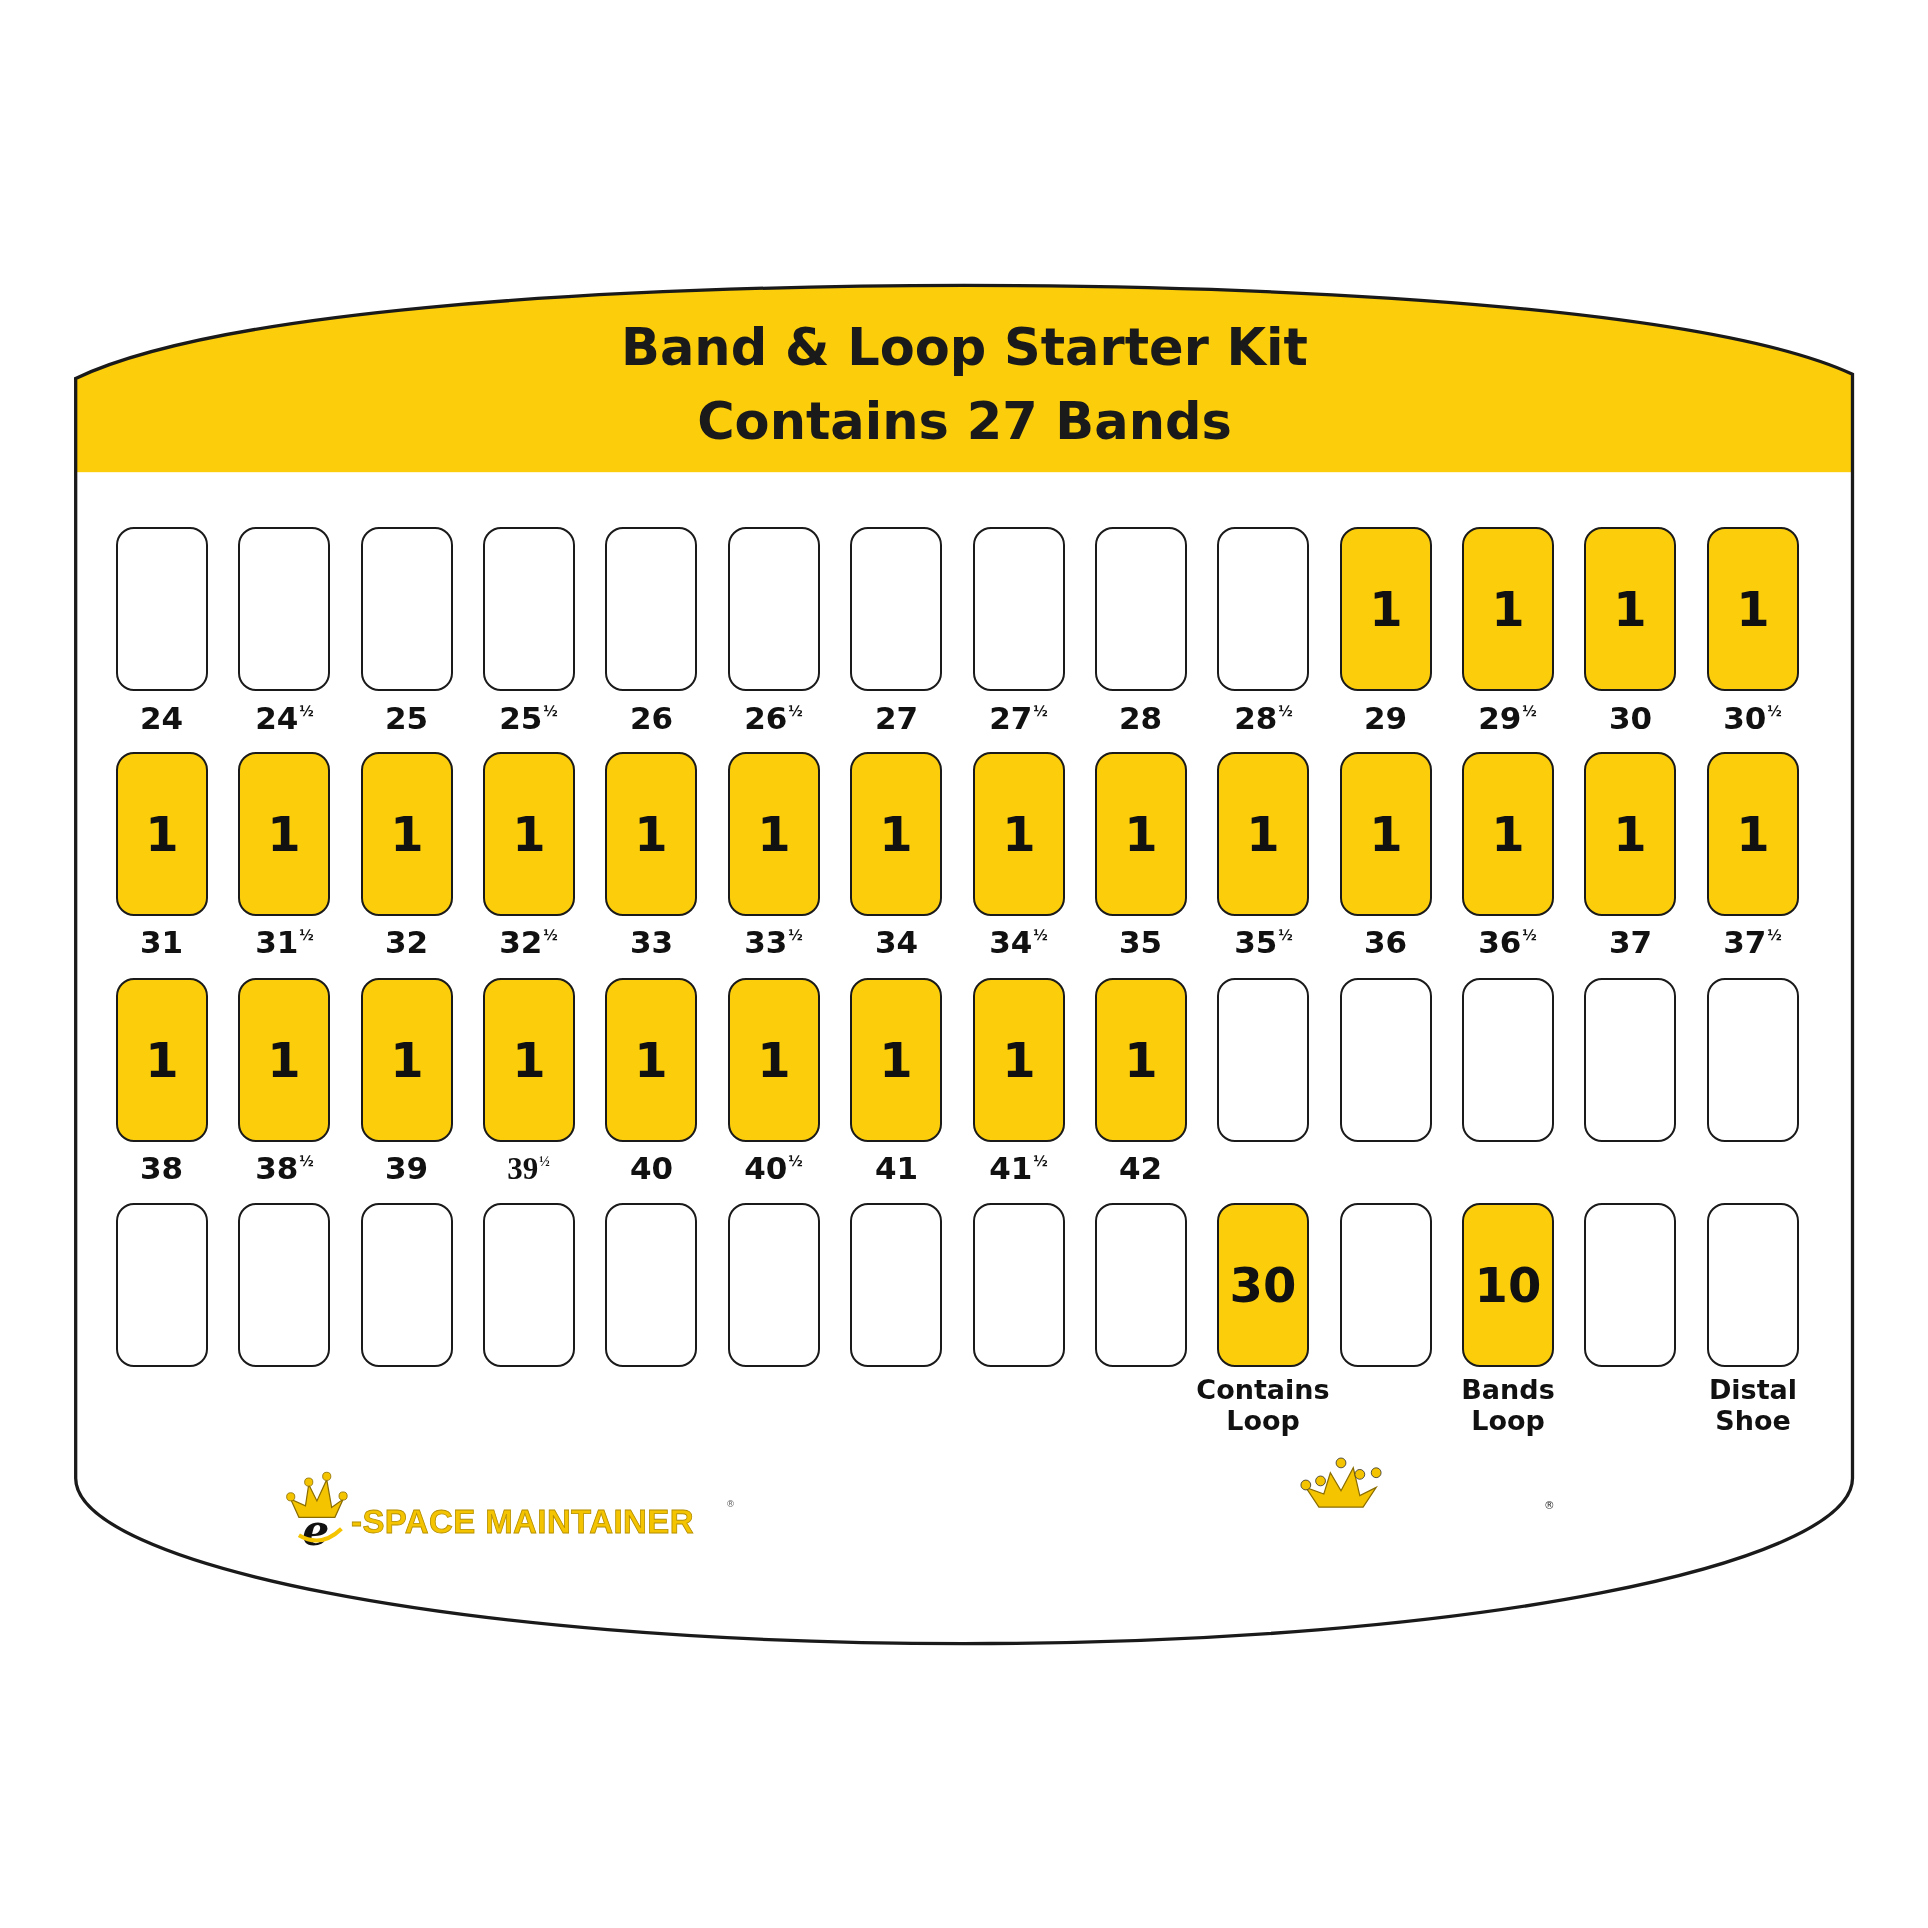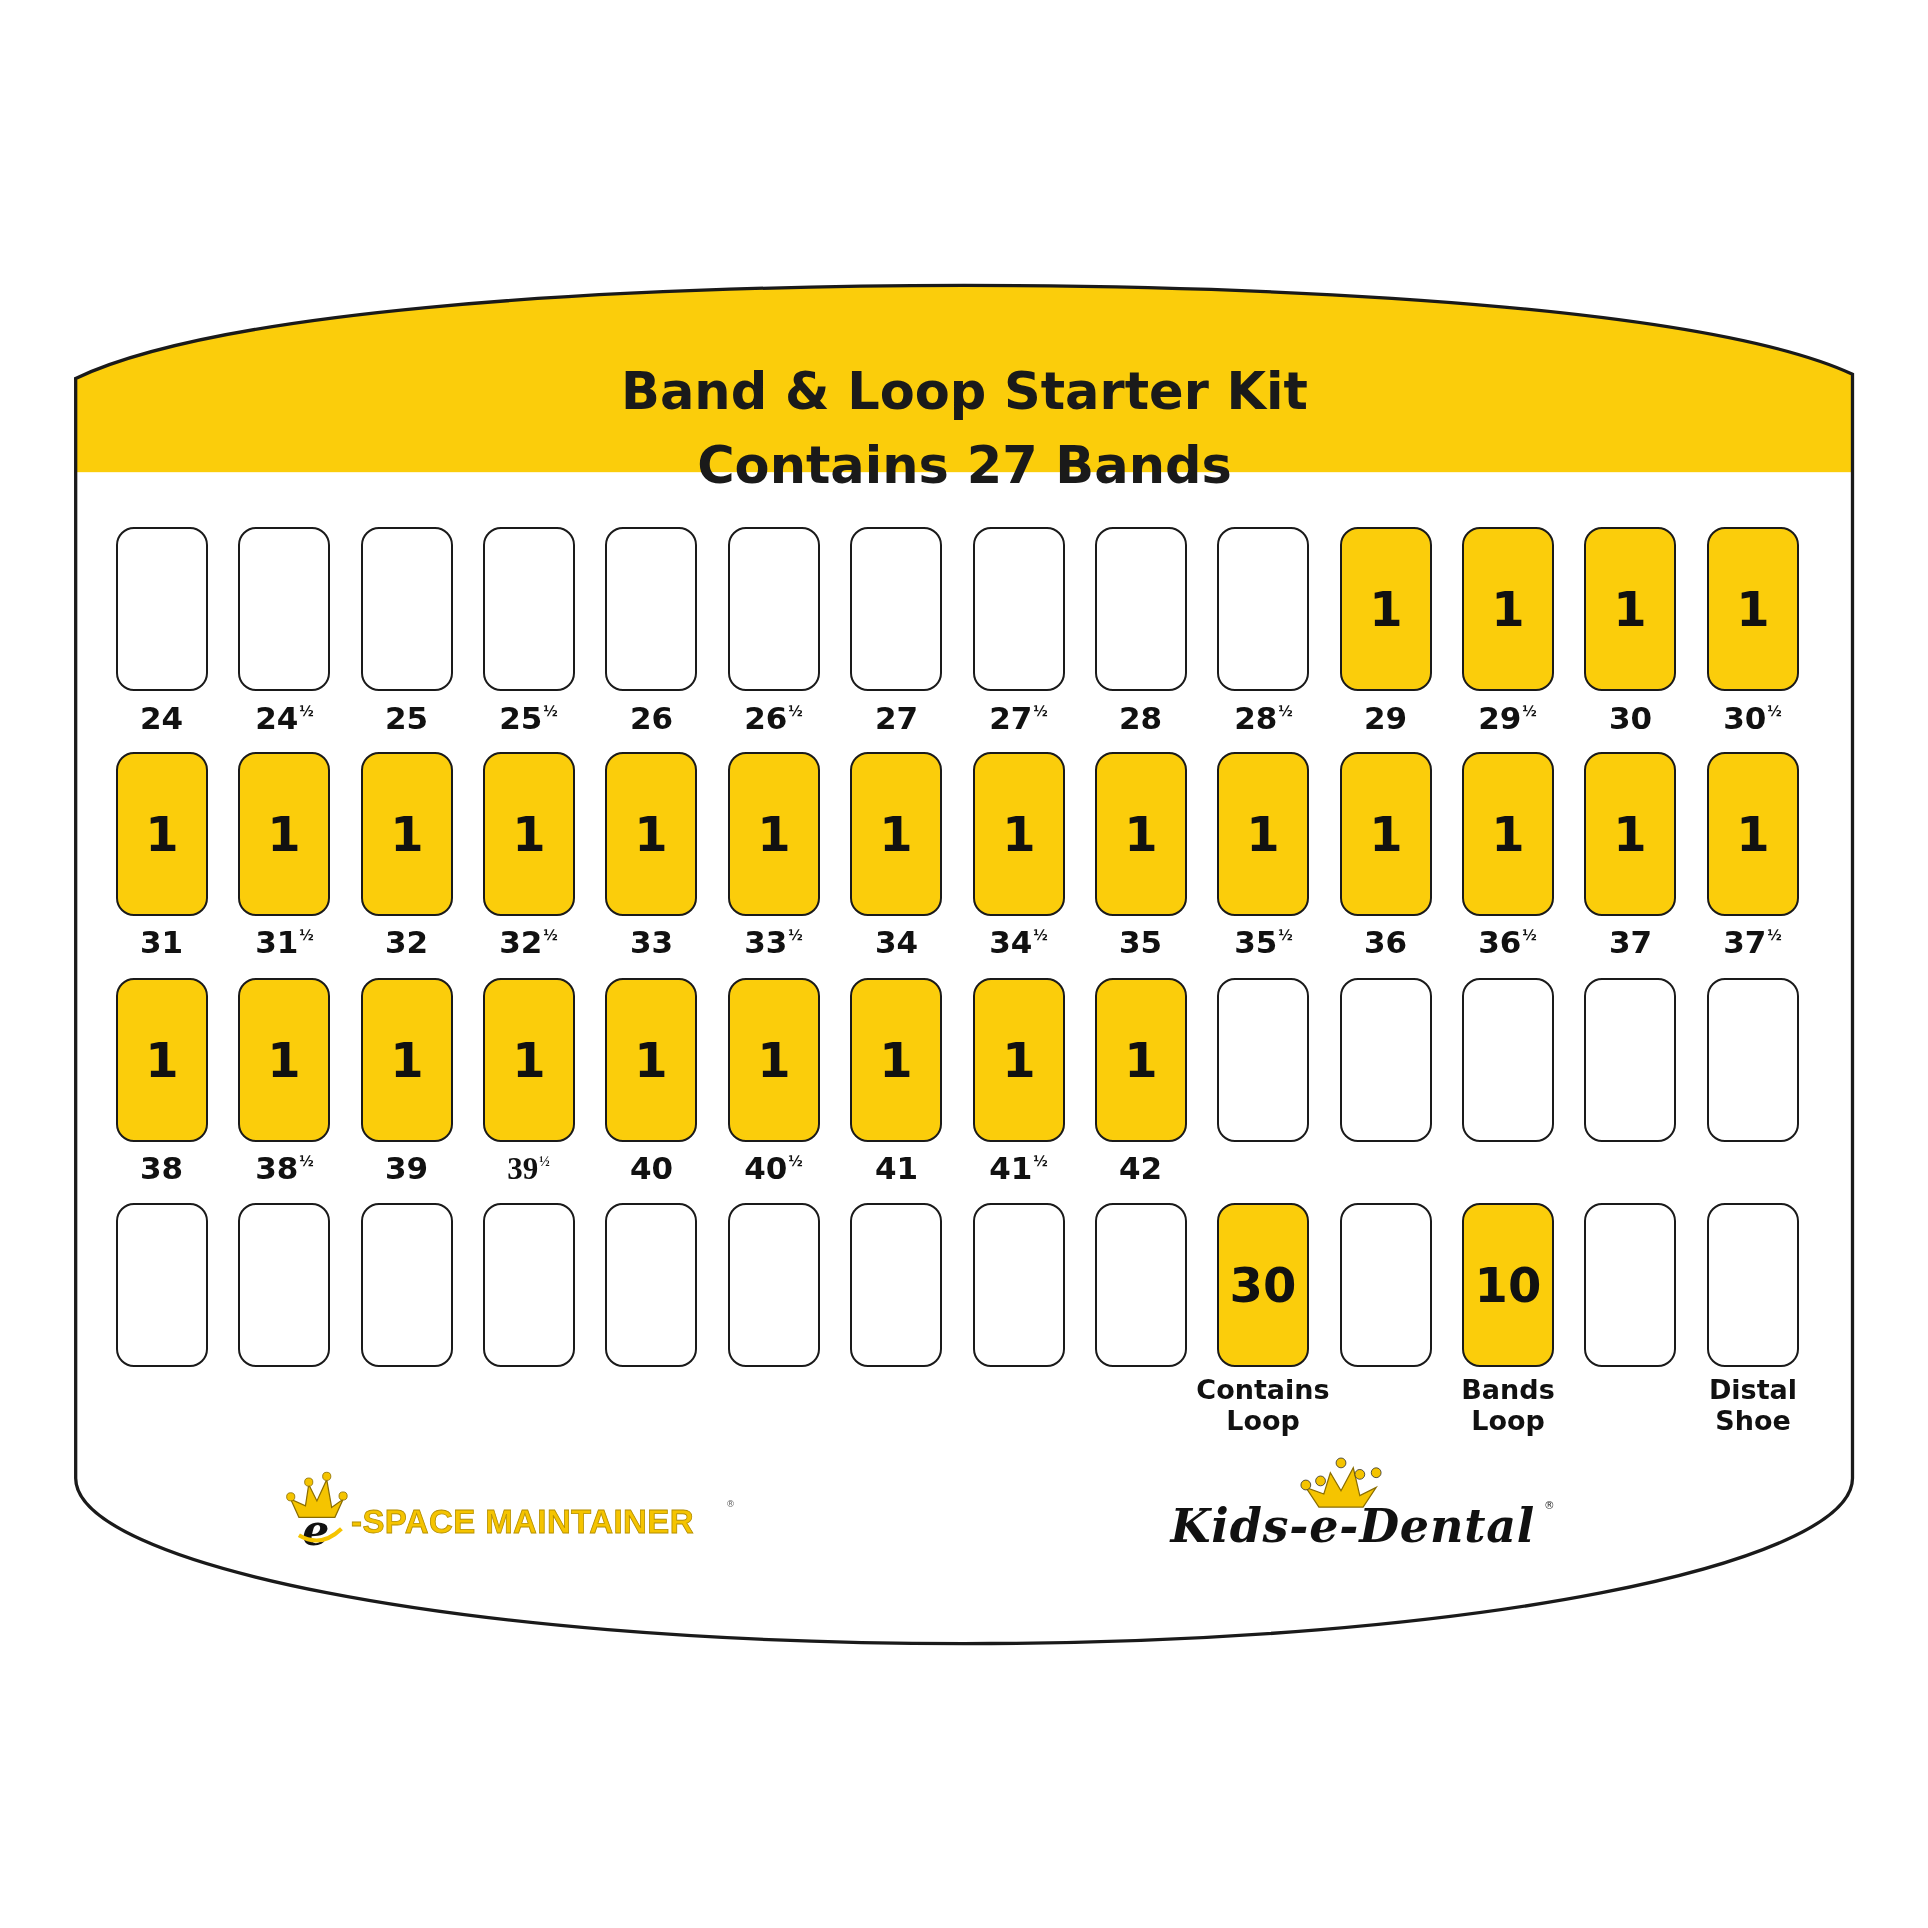--- a/index.html
+++ b/index.html
@@ -1,21 +1,21 @@
 <!DOCTYPE html>
 <html style="font-size:13px"><head>
 <meta charset="utf-8">
 <style>
   html, body { margin: 0; padding: 0; background: #ffffff; }
   body { width: 1929px; height: 1929px; position: relative; overflow: hidden;
          font-family: "DejaVu Sans", sans-serif; color: #1a1a1a; }
   #card-outline { position: absolute; left: 0; top: 0; width: 1929px; height: 1929px; }
   .title { position: absolute; left: 0; width: 1929px; text-align: center;
            font-family: "DejaVu Sans", sans-serif; font-weight: bold;
-           font-size: 51px; line-height: 58px; color: #1a1a1a; letter-spacing: 0px; margin-top: 44px; }
+           font-size: 51px; line-height: 58px; color: #1a1a1a; letter-spacing: 0px; }
   #title-line-1 { top: 319px; }
   #title-line-2 { top: 393px; }
   .slot { position: absolute; width: 92px; height: 164px; box-sizing: border-box;
           border: 2.9px solid #1a1a1a; border-radius: 18px; background: #ffffff;
           display: flex; align-items: center; justify-content: center; }
   .slot.filled { background: #FBCD0B; }
   .slot .qty { font-family: "DejaVu Sans", sans-serif; font-weight: bold;
                font-size: 48px; color: #111111; }
   .size-label { position: absolute; width: 123px; text-align: center;
                 font-family: "DejaVu Sans", sans-serif; font-weight: bold;
@@ -234,16 +234,15 @@
 
 <div class="logo" id="logo-kids">
   <svg width="90" height="58" viewBox="0 0 110 70" style="position:absolute;left:132px;top:0;">
     <path d="M12 38 L28 62 L82 62 L98 38 L78 48 L70 14 L55 42 L42 20 L34 46 Z" fill="#F5C400" stroke="#8a6d00" stroke-width="1.5"></path>
     <circle cx="12" cy="35" r="6" fill="#F5C400" stroke="#333"></circle>
     <circle cx="30" cy="30" r="6" fill="#F5C400" stroke="#333"></circle>
     <circle cx="55" cy="8" r="6" fill="#F5C400" stroke="#333"></circle>
     <circle cx="78" cy="22" r="6" fill="#F5C400" stroke="#333"></circle>
     <circle cx="98" cy="20" r="6" fill="#F5C400" stroke="#333"></circle>
   </svg>
-  <span class="brand-text">Kids-e-Dental</span>
   <span class="reg">®</span>
 </div>
 
 
 </body></html>

